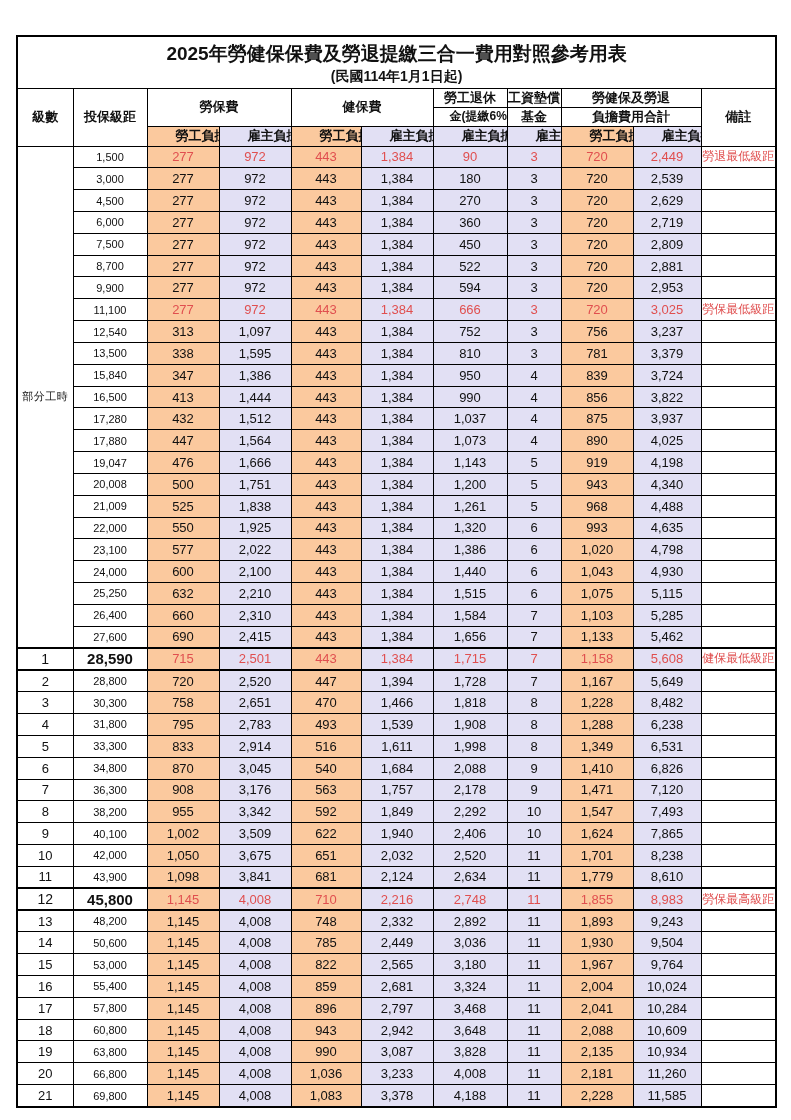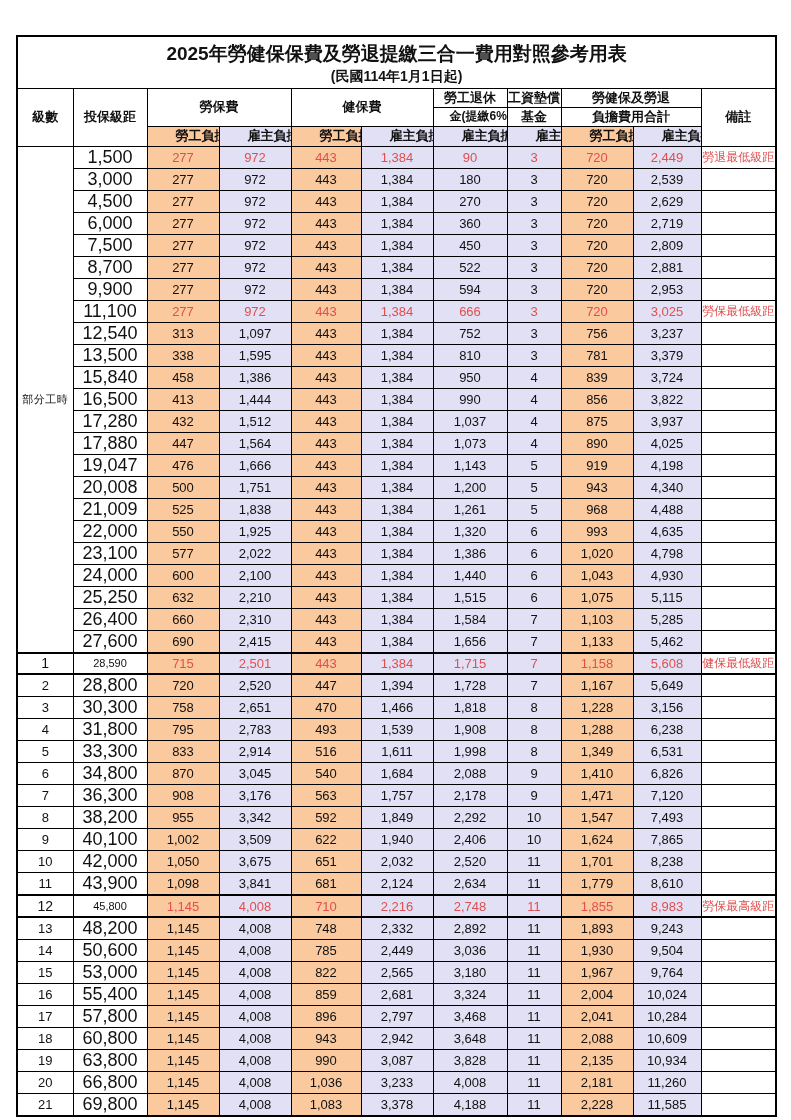--- a/index.html
+++ b/index.html
@@ -34,25 +34,25 @@
   tr.hrow1 th, tr.hrow2 th { height: 19px; }
   tr.hrow3 th { height: 20px; padding-left: 28px; }
   th.small-h { font-size: 12px; padding-left: 16px; }
   th.emp, td.emp { background: var(--emp-bg); }
   th.er,  td.er  { background: var(--er-bg); }
   tbody td { font-size: 13px; height: 21.8px; background: #fff; }
   tbody td.emp { background: var(--emp-bg); }
   tbody td.er  { background: var(--er-bg); }
   td.col-level { font-size: 13px; }
   td.part-time { font-size: 11px; letter-spacing: 0.5px; }
-  td.col-bracket { font-size: 18px; }
+  td.col-bracket { font-size: 11px; }
   td.col-remark { font-size: 12px; color: var(--red); }
   tr.red td.val { color: var(--red); }
   tr.emphasis td { border-top-width: 2.5px; border-bottom-width: 2.5px; }
-  tr.emphasis td.col-bracket { font-weight: normal; font-size: 11px; }
+  tr.emphasis td.col-bracket { font-weight: bold; font-size: 15px; }
   tr.emphasis td.col-level { font-size: 14px; }
 </style>
 </head>
 <body>
 
 <div class="page">
   <table class="fee-table">
     <colgroup>
       <col style="width:56px">
         <col style="width:74px">
@@ -216,21 +216,21 @@
           <td class="val emp">443</td>
           <td class="val er">1,384</td>
           <td class="val er">810</td>
           <td class="val er">3</td>
           <td class="val emp">781</td>
           <td class="val er">3,379</td>
           <td class="col-remark"></td>
         </tr>
         <tr>
           <td class="col-bracket">15,840</td>
-          <td class="val emp">458</td>
+          <td class="val emp">347</td>
           <td class="val er">1,386</td>
           <td class="val emp">443</td>
           <td class="val er">1,384</td>
           <td class="val er">950</td>
           <td class="val er">4</td>
           <td class="val emp">839</td>
           <td class="val er">3,724</td>
           <td class="col-remark"></td>
         </tr>
         <tr>
@@ -406,21 +406,21 @@
         <tr>
           <td class="col-level">3</td>
           <td class="col-bracket">30,300</td>
           <td class="val emp">758</td>
           <td class="val er">2,651</td>
           <td class="val emp">470</td>
           <td class="val er">1,466</td>
           <td class="val er">1,818</td>
           <td class="val er">8</td>
           <td class="val emp">1,228</td>
-          <td class="val er">3,156</td>
+          <td class="val er">8,482</td>
           <td class="col-remark"></td>
         </tr>
         <tr>
           <td class="col-level">4</td>
           <td class="col-bracket">31,800</td>
           <td class="val emp">795</td>
           <td class="val er">2,783</td>
           <td class="val emp">493</td>
           <td class="val er">1,539</td>
           <td class="val er">1,908</td>

